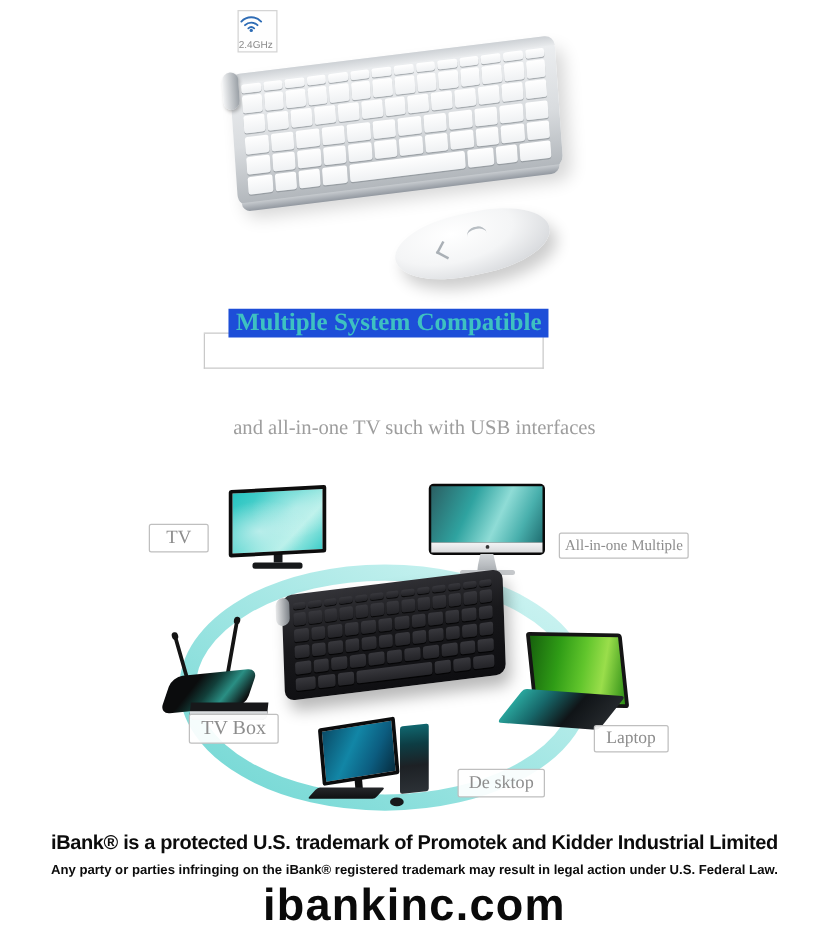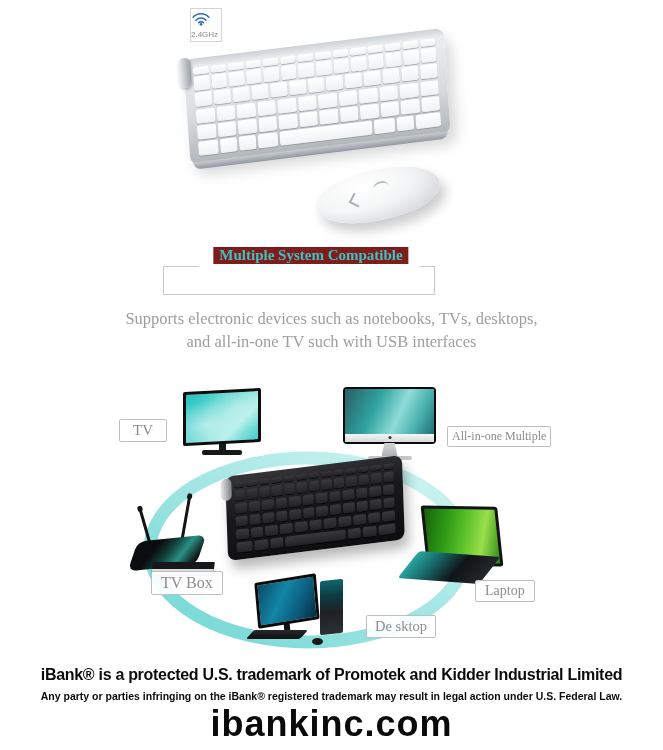--- a/index.html
+++ b/index.html
@@ -35,21 +35,21 @@
             border-left:2px solid #aab0b6;border-bottom:2px solid #aab0b6;transform:rotate(40deg);}
   .mouse::after{content:'';position:absolute;left:48%;top:24%;width:16px;height:11px;
             border-radius:50%;border-top:2px solid #b8bec3;}
 
   
   .bracket{position:absolute;left:163px;top:267px;width:272px;height:28px;box-sizing:border-box;
            border:1px solid #c9c9c9;border-top:none;}
   .bracket::before{content:'';position:absolute;left:-1px;top:-1px;width:36px;height:1px;background:#c9c9c9;}
   .bracket::after{content:'';position:absolute;right:-1px;top:-1px;width:15px;height:1px;background:#c9c9c9;}
   .heading{position:absolute;left:311px;top:247px;transform:translateX(-50%);margin:0;
-           font-size:15px;font-weight:700;color:#3ec1c1;white-space:nowrap;background:#7f1d1d;padding:0 6px;}
+           font-size:20px;font-weight:700;color:#3ec1c1;white-space:nowrap;background:#1d4ed8;padding:0 6px;}
 
   
   .desc{position:absolute;left:0;right:0;margin:0;text-align:center;color:#9e9e9e;font-size:16.5px;}
   .d1{top:309px;}
   .d2{top:332px;}
 
   
   .ring{position:absolute;left:140px;top:448px;z-index:1;}
   .device{position:absolute;z-index:2;}
   .dlabel{position:absolute;z-index:4;display:inline-block;border:1px solid #bfbfbf;border-radius:2px;
@@ -248,21 +248,20 @@
             <div class="key" style="flex: 1.5 1 0%;"></div>
           </div>
         </div>
     </div>
     <div class="mouse"></div>
   </div>
 
   <div class="bracket"></div>
   <h2 class="heading">Multiple System Compatible</h2>
 
-  <p class="desc d1">Supports electronic devices such as notebooks, TVs, desktops,</p>
   <p class="desc d2">and all-in-one TV such with USB interfaces</p>
 
   <svg class="ring" width="340" height="204">
     <defs>
       <linearGradient id="ringGrad" x1="0" y1="1" x2="1" y2="0">
         <stop offset="0" stop-color="#55cfcb"></stop>
         <stop offset="1" stop-color="#cdf4f2"></stop>
       </linearGradient>
     </defs>
     <ellipse cx="168" cy="102" rx="158" ry="92" fill="none" stroke="url(#ringGrad)" stroke-width="13" opacity="0.85"></ellipse>

